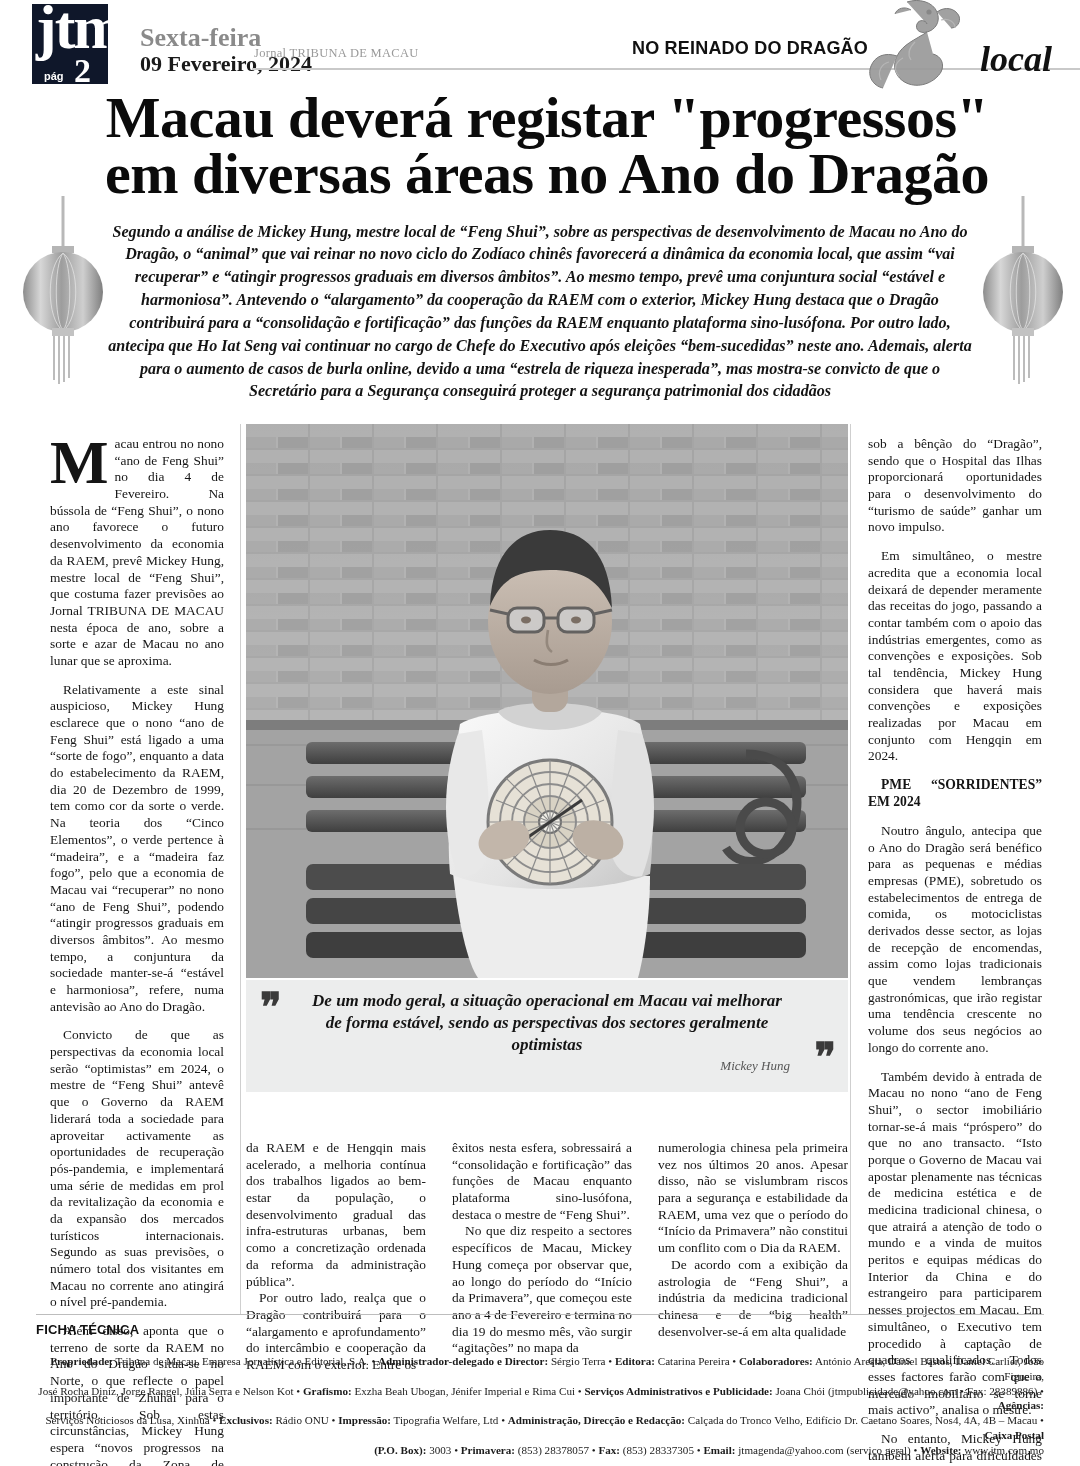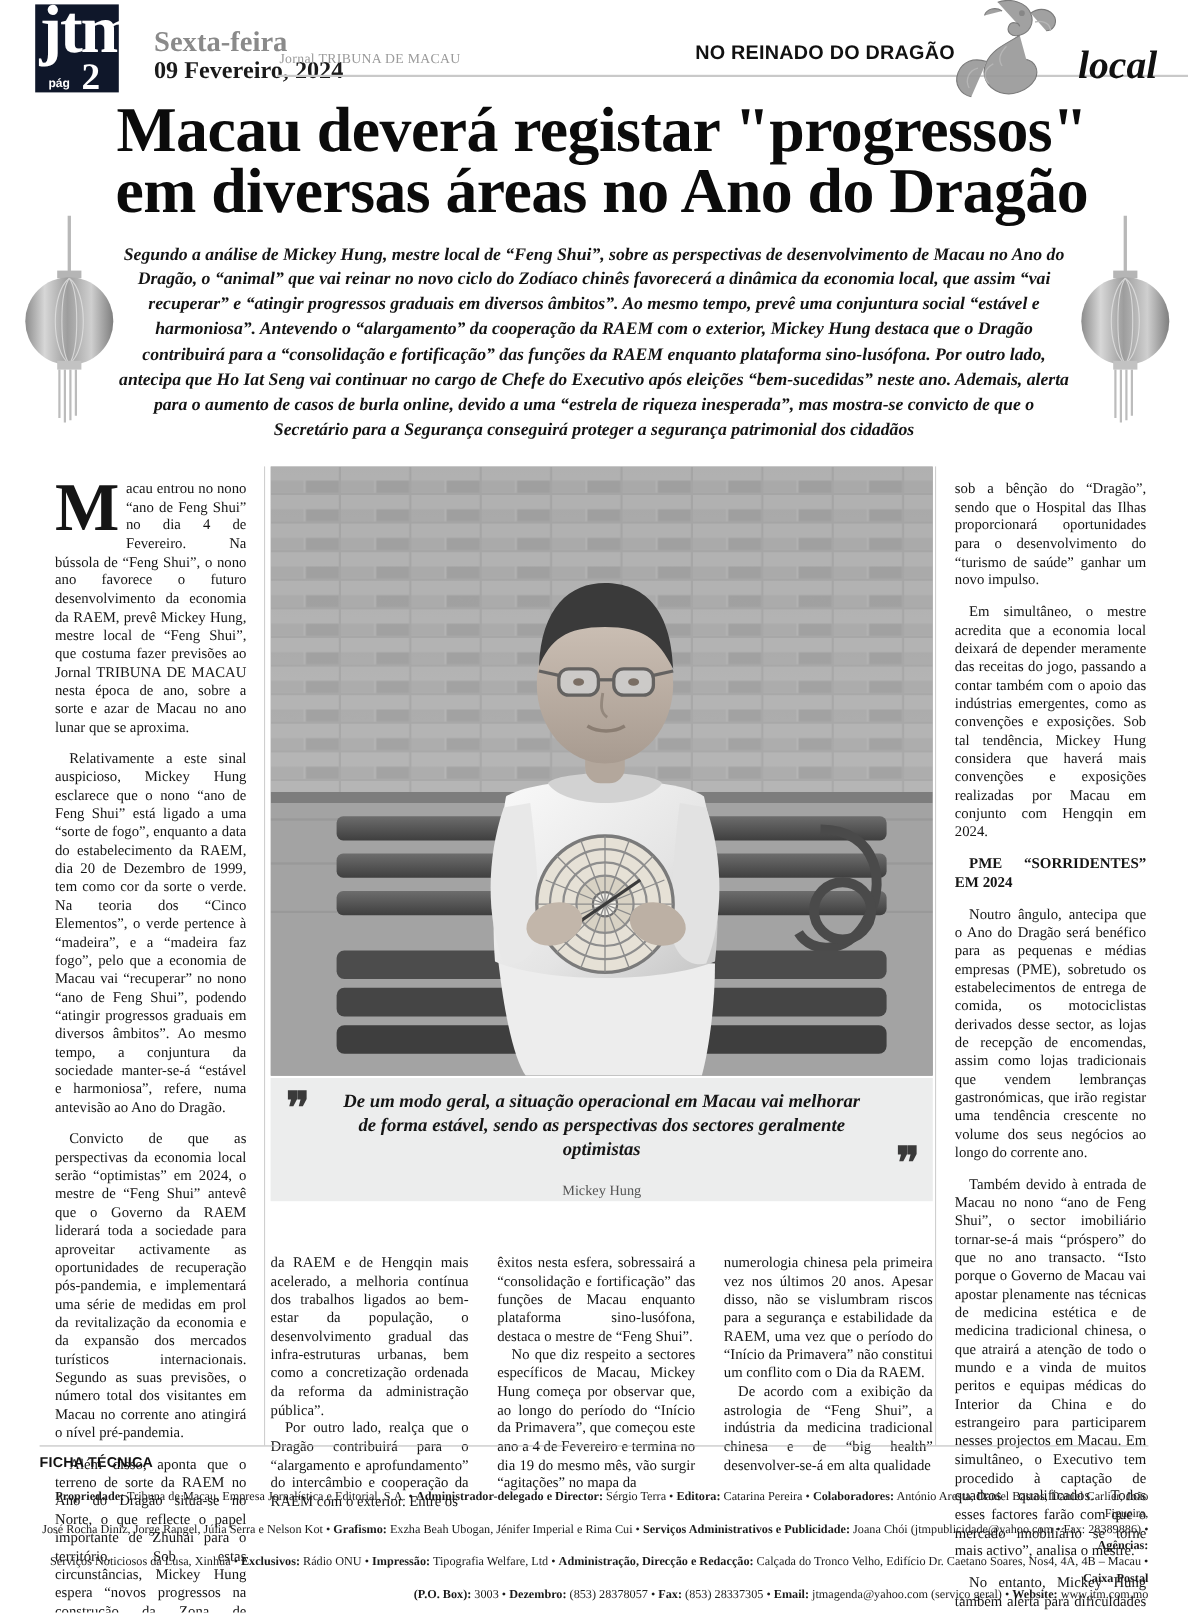--- a/index.html
+++ b/index.html
@@ -127,23 +127,23 @@
     position:absolute;left:208px;top:556px;width:602px;height:112px;
     background:#eceded;
   }
   .pull-text{
     position:absolute;left:58px;top:10px;width:486px;
     font-family:"Liberation Serif", serif;
     font-style:italic;font-weight:bold;font-size:17px;line-height:1.28;
     text-align:center;color:#151515;
   }
   .pull-author{
-    position:absolute;left:58px;top:78px;width:486px;text-align:center;
-    font-family:"Liberation Serif", serif;
-    font-size:13px;color:#555;margin-top:16px;
+    position:absolute;left:58px;top:78px;width:486px;text-align:right;
+    font-family:"Liberation Serif", serif;font-style:italic;
+    font-size:13px;color:#555;
   }
   .qmark{position:absolute;font-family:"Liberation Serif",serif;font-weight:bold;
     font-size:40px;color:#3a3a3a;line-height:1;letter-spacing:-2px;}
   .qmark.open{left:14px;top:8px;}
   .qmark.close{right:14px;top:58px;}
 
   
   .lower{position:absolute;left:208px;top:676px;width:602px;}
   .lcol{
     position:absolute;top:0;width:180px;
@@ -441,17 +441,17 @@
   <div class="top-rule"></div>
   <div class="footer">
     <div class="ficha-row">
       <span class="ficha-title">FICHA TÉCNICA</span>
       <span class="ficha-line"></span>
     </div>
     <div class="ficha-body">
       <div><b>Propriedade:</b> Tribuna de Macau, Empresa Jornalística e Editorial, S.A. • <b>Administrador-delegado e Director:</b> Sérgio Terra • <b>Editora:</b> Catarina Pereira • <b>Colaboradores:</b> António Aresta, Daniel Bastos, Daniel Carlier, João Figueira,</div>
       <div>José Rocha Diniz, Jorge Rangel, Júlia Serra e Nelson Kot • <b>Grafismo:</b> Exzha Beah Ubogan, Jénifer Imperial e Rima Cui • <b>Serviços Administrativos e Publicidade:</b> Joana Chói (jtmpublicidade@yahoo.com • Fax: 28389886) • <b>Agências:</b></div>
       <div>Serviços Noticiosos da Lusa, Xinhua • <b>Exclusivos:</b> Rádio ONU • <b>Impressão:</b> Tipografia Welfare, Ltd • <b>Administração, Direcção e Redacção:</b> Calçada do Tronco Velho, Edifício Dr. Caetano Soares, Nos4, 4A, 4B – Macau • <b>Caixa Postal</b></div>
-      <div><b>(P.O. Box):</b> 3003 • <b>Dezembro:</b> (853) 28378057 • <b>Fax:</b> (853) 28337305 • <b>Email:</b> jtmagenda@yahoo.com (serviço geral) • <b>Website:</b> www.jtm.com.mo</div>
+      <div><b>(P.O. Box):</b> 3003 • <b>Primavera:</b> (853) 28378057 • <b>Fax:</b> (853) 28337305 • <b>Email:</b> jtmagenda@yahoo.com (serviço geral) • <b>Website:</b> www.jtm.com.mo</div>
     </div>
   </div>
 
 </div>
 
 </body></html>

